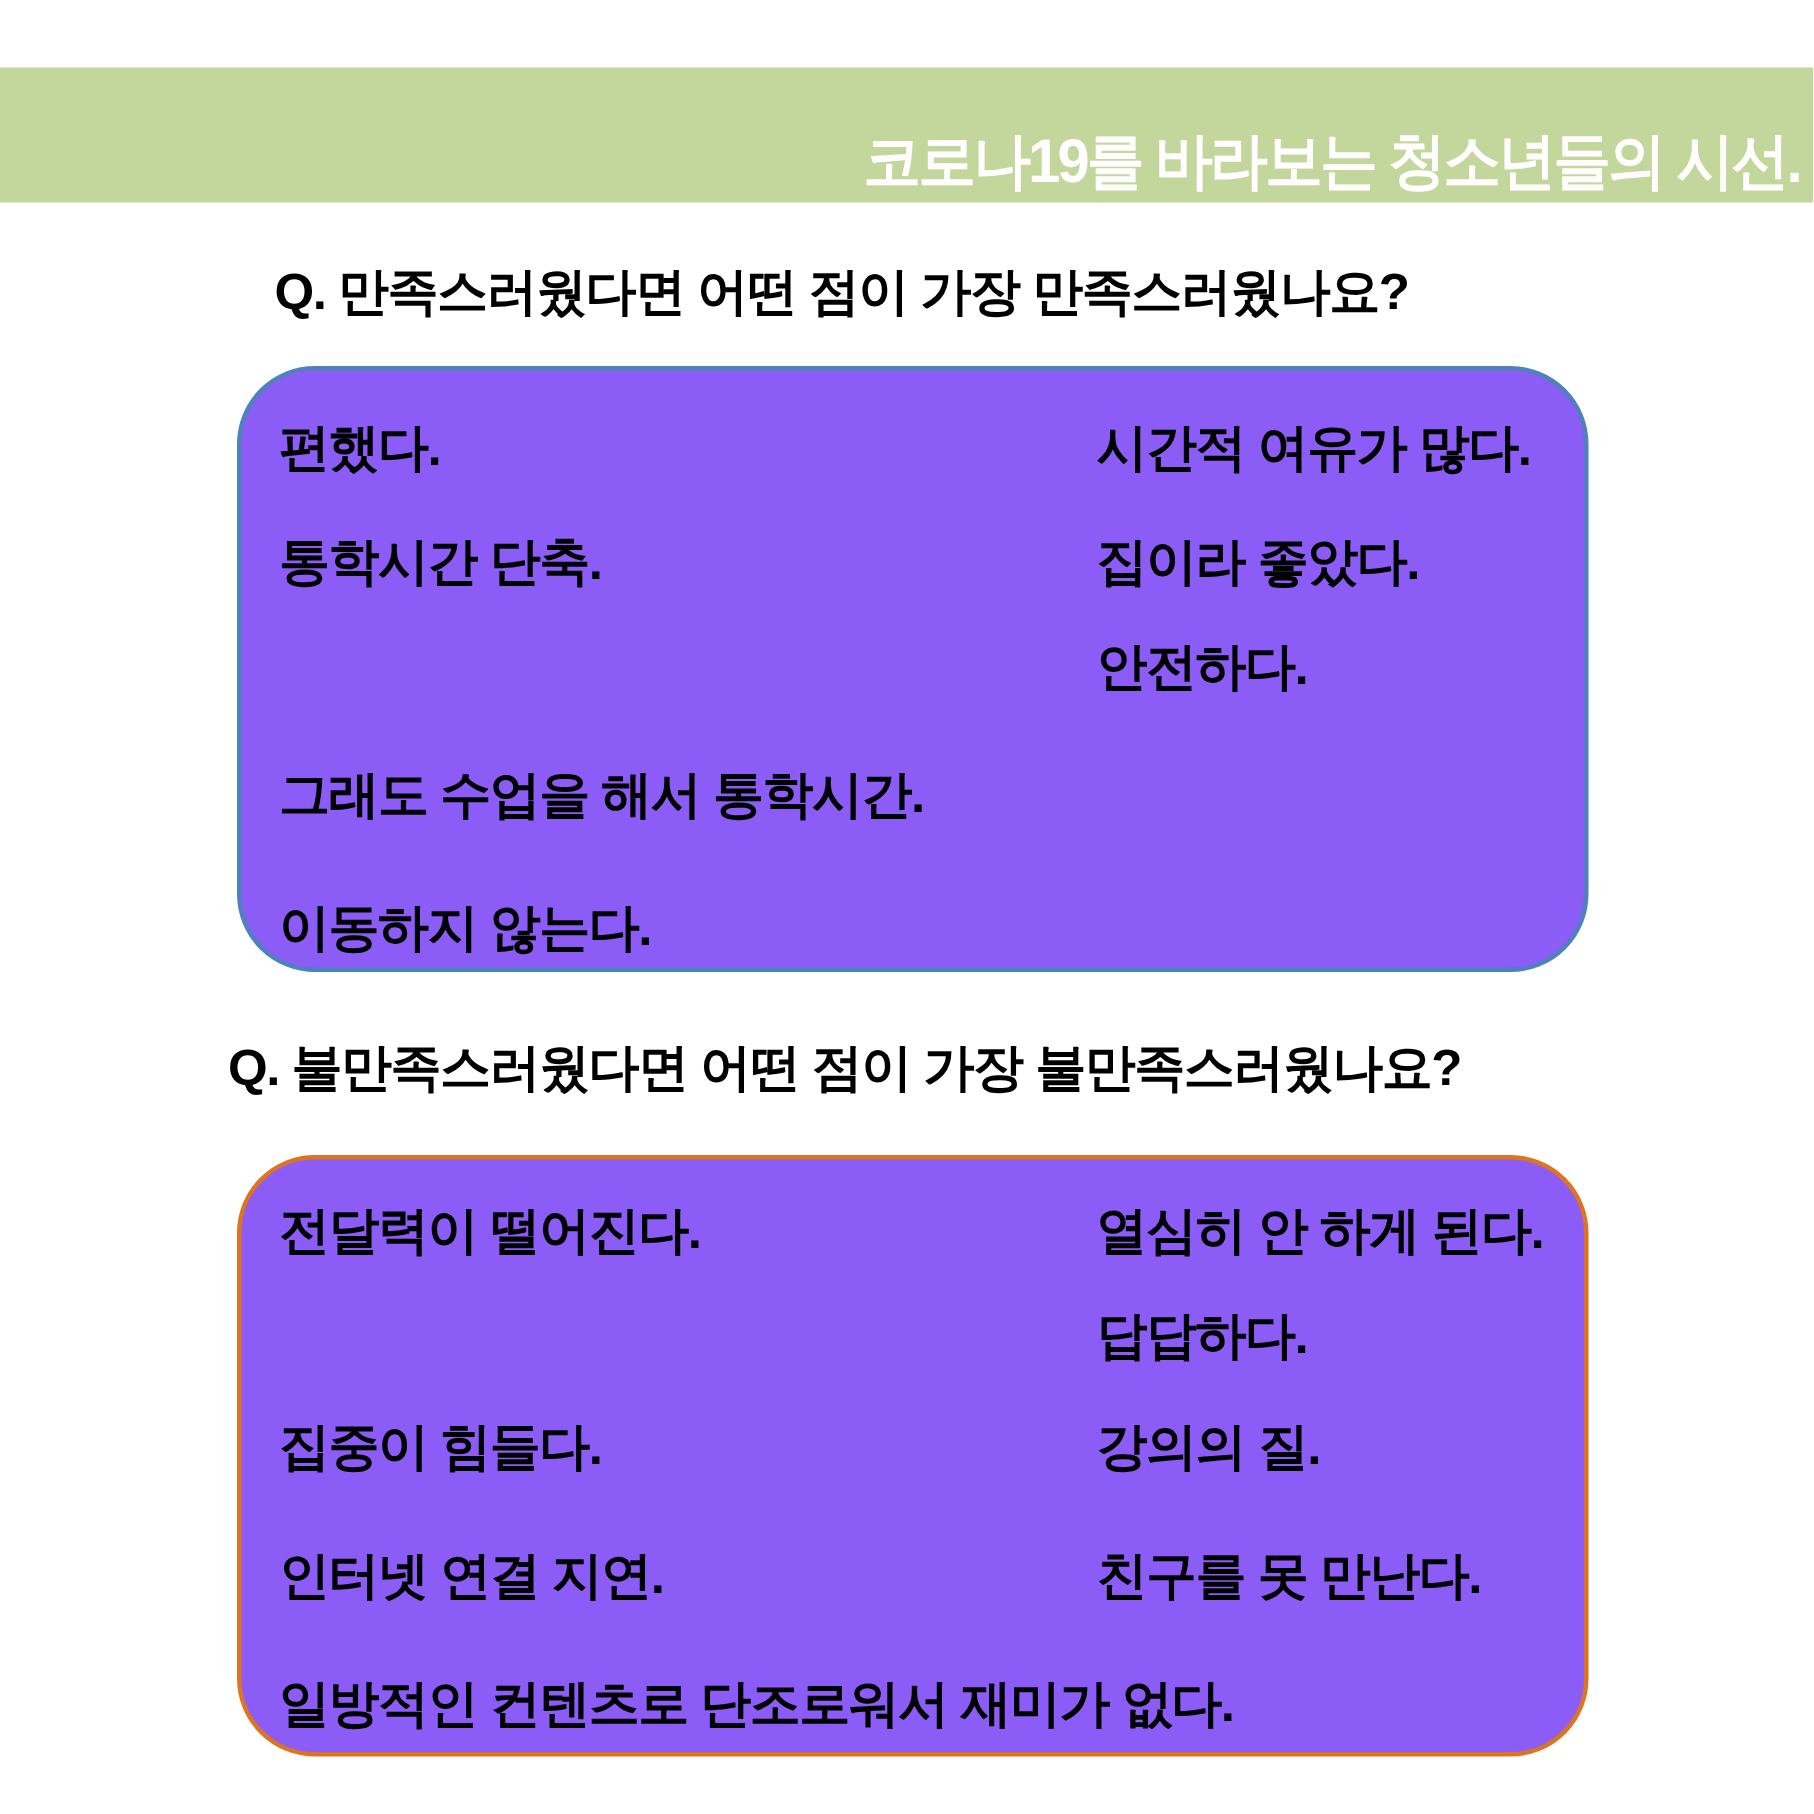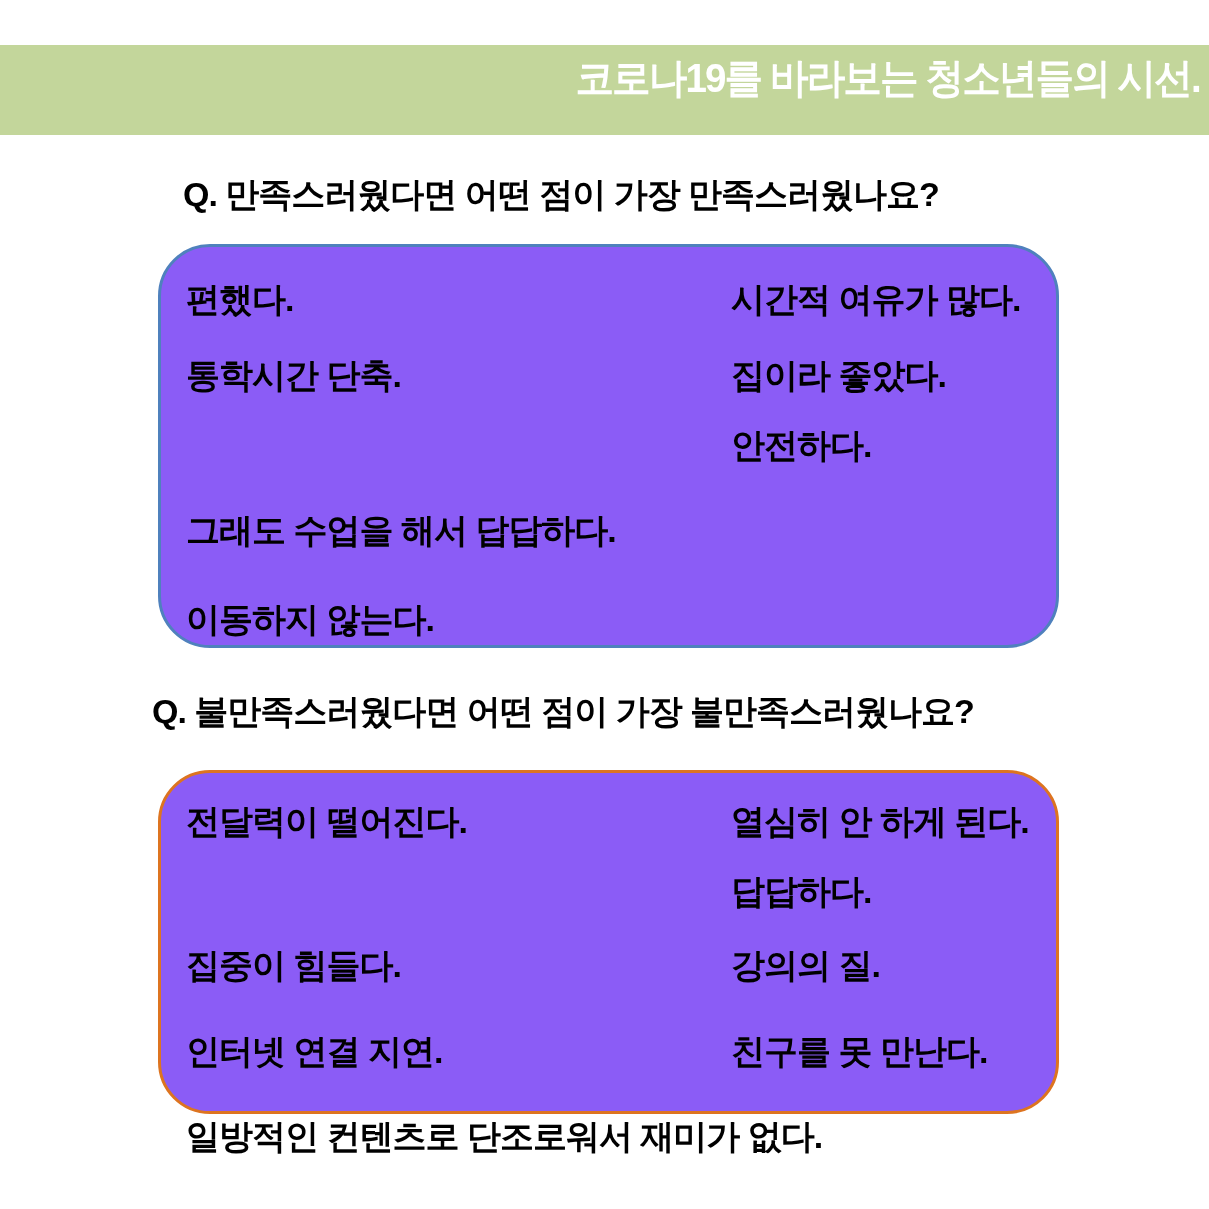--- a/index.html
+++ b/index.html
@@ -12,21 +12,21 @@
     font-family: "Liberation Sans", sans-serif;
     color: #000000;
   }
   
   .band {
     position: absolute;
     left: 0; top: 45px;
     width: 1209px; height: 90px;
     background: #c3d69b;
     display: flex;
-    align-items: flex-start;
+    align-items: flex-end;
     justify-content: flex-end;
   }
   .band-title {
     color: #ffffff;
     font-size: 41px;
     font-weight: 800;
     letter-spacing: -2px;
     padding-right: 10px;
     padding-top: 6px;
     transform: scaleX(0.94);
@@ -48,21 +48,21 @@
     position: absolute;
     left: 158px;
     width: 901px;
     border-style: solid;
     border-width: 3px;
     border-radius: 52px;
     background: #8b5cf6;
     box-sizing: border-box;
   }
   .box.blue  { top: 244px; height: 404px; border-color: #4f81bd; }
-  .box.orange{ top: 770px; height: 344px; border-color: #dd7420; }
+  .box.orange{ top: 770px; height: 401px; border-color: #dd7420; }
   .ans {
     position: absolute;
     font-size: 34px;
     font-weight: 700;
     letter-spacing: -1px;
     height: 42px;
     line-height: 42px;
     white-space: nowrap;
   }
   .col-left  { left: 25px; }
@@ -78,21 +78,21 @@
   </div>
 
   <div class="question q1">Q. 만족스러웠다면 어떤 점이 가장 만족스러웠나요?</div>
 
   <div class="box blue" style="border-color: rgb(79, 129, 189);">
     <span class="ans col-left" style="top:31px">편했다.</span>
     <span class="ans col-right" style="top:31px">시간적 여유가 많다.</span>
     <span class="ans col-left" style="top:107px">통학시간 단축.</span>
     <span class="ans col-right" style="top:107px">집이라 좋았다.</span>
     <span class="ans col-right" style="top:177px">안전하다.</span>
-    <span class="ans col-left" style="top:262px">그래도 수업을 해서 답답하다.</span>
+    <span class="ans col-left" style="top:262px">그래도 수업을 해서 통학시간.</span>
     <span class="ans col-left" style="top:351px">이동하지 않는다.</span>
   </div>
 
   <div class="question q2">Q. 불만족스러웠다면 어떤 점이 가장 불만족스러웠나요?</div>
 
   <div class="box orange" style="border-color: rgb(221, 116, 32);">
     <span class="ans col-left" style="top:27px">전달력이 떨어진다.</span>
     <span class="ans col-right" style="top:27px">열심히 안 하게 된다.</span>
     <span class="ans col-right" style="top:97px">답답하다.</span>
     <span class="ans col-left" style="top:171px">집중이 힘들다.</span>

